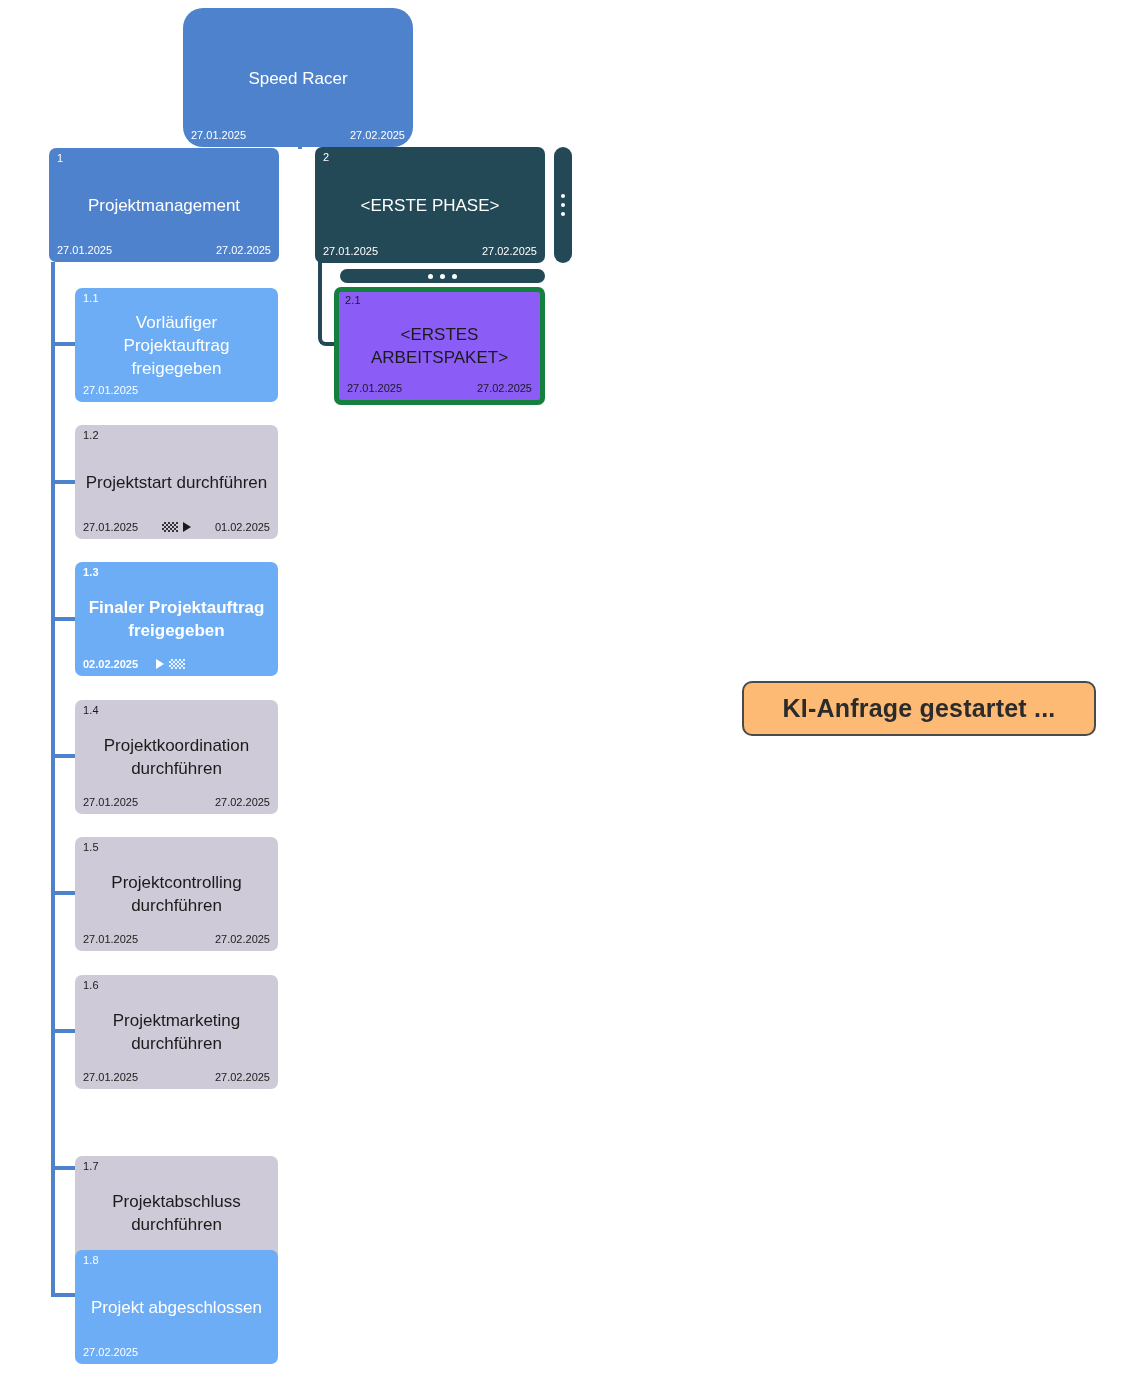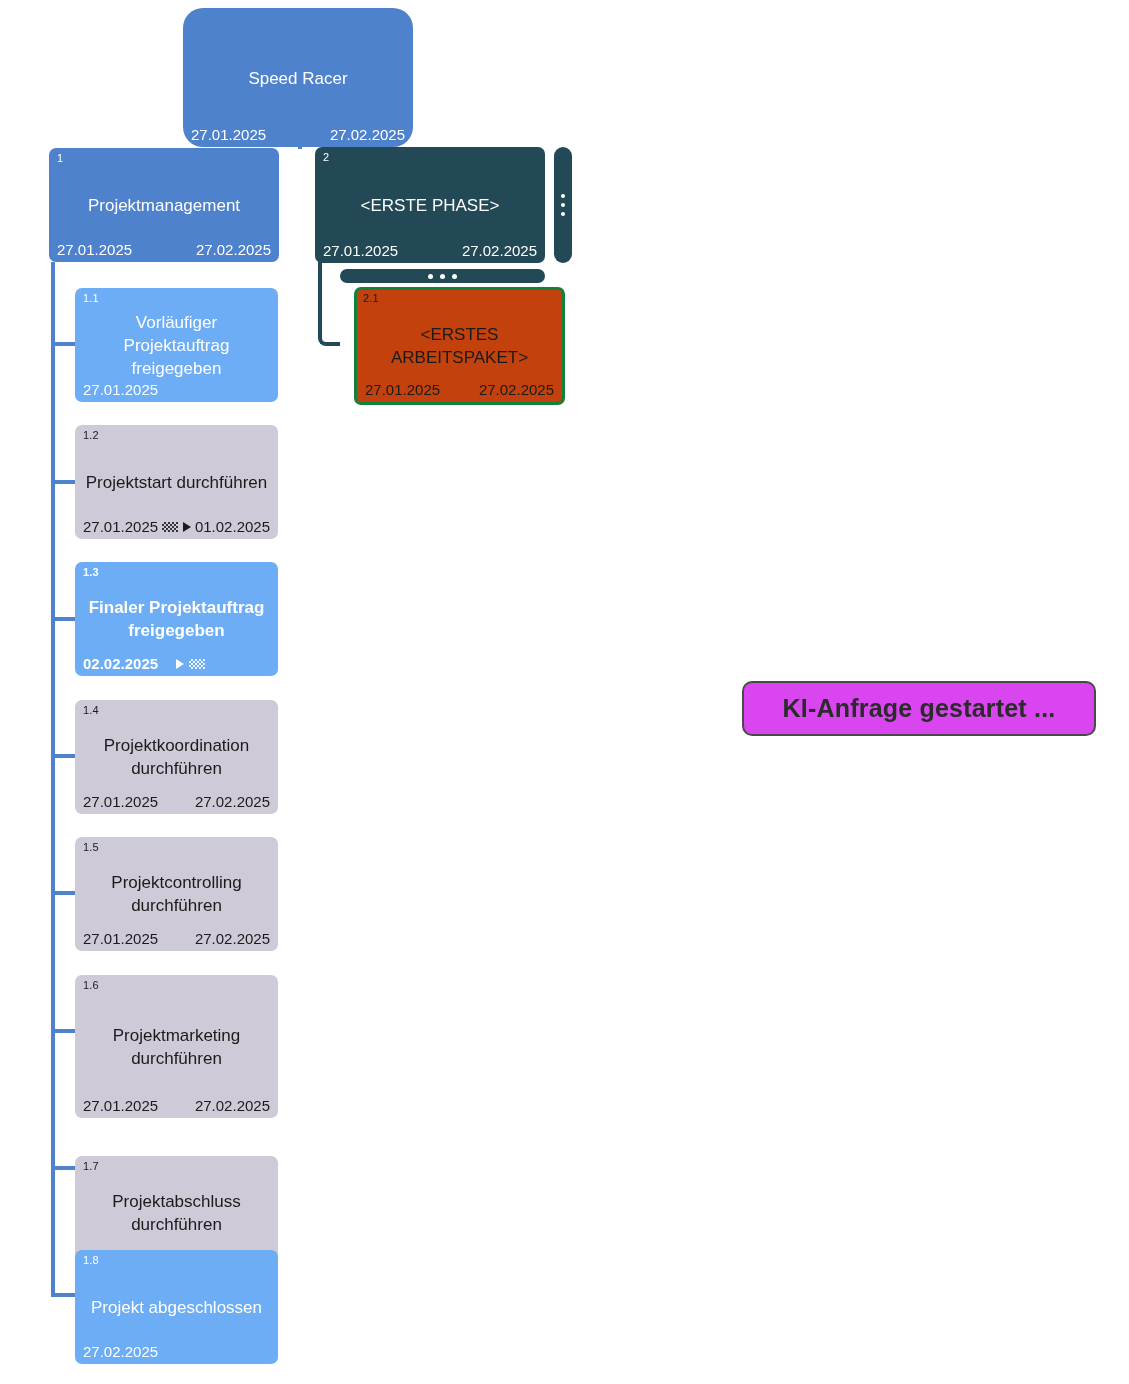--- a/index.html
+++ b/index.html
@@ -46,21 +46,21 @@
     text-align: center;
     font-size: 17px;
     line-height: 23px;
   }
   .node .dates {
     position: absolute;
     left: 8px;
     right: 8px;
     bottom: 5px;
     height: 14px;
-    font-size: 15px;
+    font-size: 11px;
     line-height: 14px;
     display: flex;
     align-items: center;
     justify-content: space-between;
   }
   .node .dates .mid {
     flex: 0 0 auto;
     display: flex;
     align-items: center;
     gap: 5px;
@@ -71,21 +71,21 @@
   
   .n-root  { background: #4e82cd; color: #ffffff; }
   .n-sum   { background: #4e82cd; color: #ffffff; }
   
   .n-ms    { background: #6cadf5; color: #ffffff; }
   
   .n-task  { background: #cfcad7; color: #1b1b1b; }
   
   .n-phase { background: #234856; color: #ffffff; }
   
-  .n-sel   { background: #c2410c; color: #1b1b1b; border: 3px solid #15803d; margin-left: 20px; }
+  .n-sel   { background: #8b5cf6; color: #1b1b1b; border: 5px solid #15803d; }
   .n-sel .nid { left: 6px; top: 2px; }
 
   
   .conn {
     position: absolute;
     background: #4e82cd;
   }
 
   .elbow {
     position: absolute;
@@ -146,21 +146,21 @@
     display: inline-block;
     border-top: 5px solid transparent;
     border-bottom: 5px solid transparent;
     border-left: 8px solid currentColor;
   }
 
   
   #toast {
     position: absolute;
     box-sizing: border-box;
-    background: #d946ef;
+    background: #fdba74;
     border: 2px solid #4a4a4a;
     border-radius: 10px;
     display: flex;
     align-items: center;
     justify-content: center;
     color: #2b2b2b;
     font-weight: bold;
     font-size: 25px;
     letter-spacing: 0.2px;
   }
@@ -249,21 +249,21 @@
 
   <div class="node n-task" style="left:75px; top:837px; width:203px; height:114px;">
     <div class="nid">1.5</div>
     <div class="ntitle">Projektcontrolling durchführen</div>
     <div class="dates">
       <span class="dstart">27.01.2025</span>
       <span class="dend">27.02.2025</span>
     </div>
   </div>
 
-  <div class="node n-task" style="left:75px; top:975px; width:203px; height:143px;">
+  <div class="node n-task" style="left:75px; top:975px; width:203px; height:114px;">
     <div class="nid">1.6</div>
     <div class="ntitle">Projektmarketing durchführen</div>
     <div class="dates">
       <span class="dstart">27.01.2025</span>
       <span class="dend">27.02.2025</span>
     </div>
   </div>
 
   <div class="node n-task" style="left:75px; top:1112px; width:203px; height:114px;margin-top:44px;">
     <div class="nid">1.7</div>

